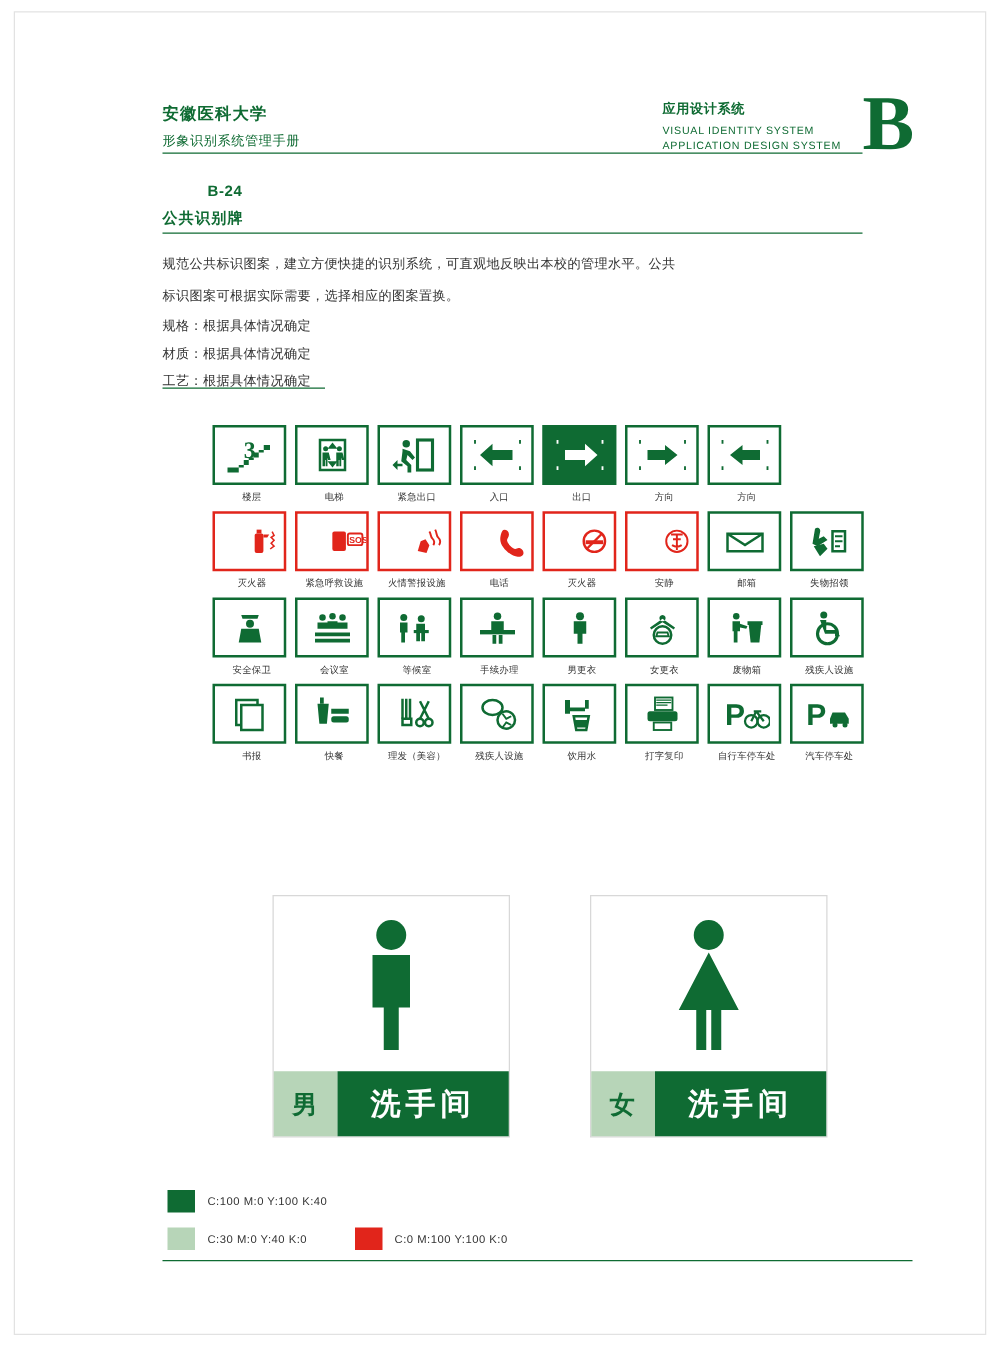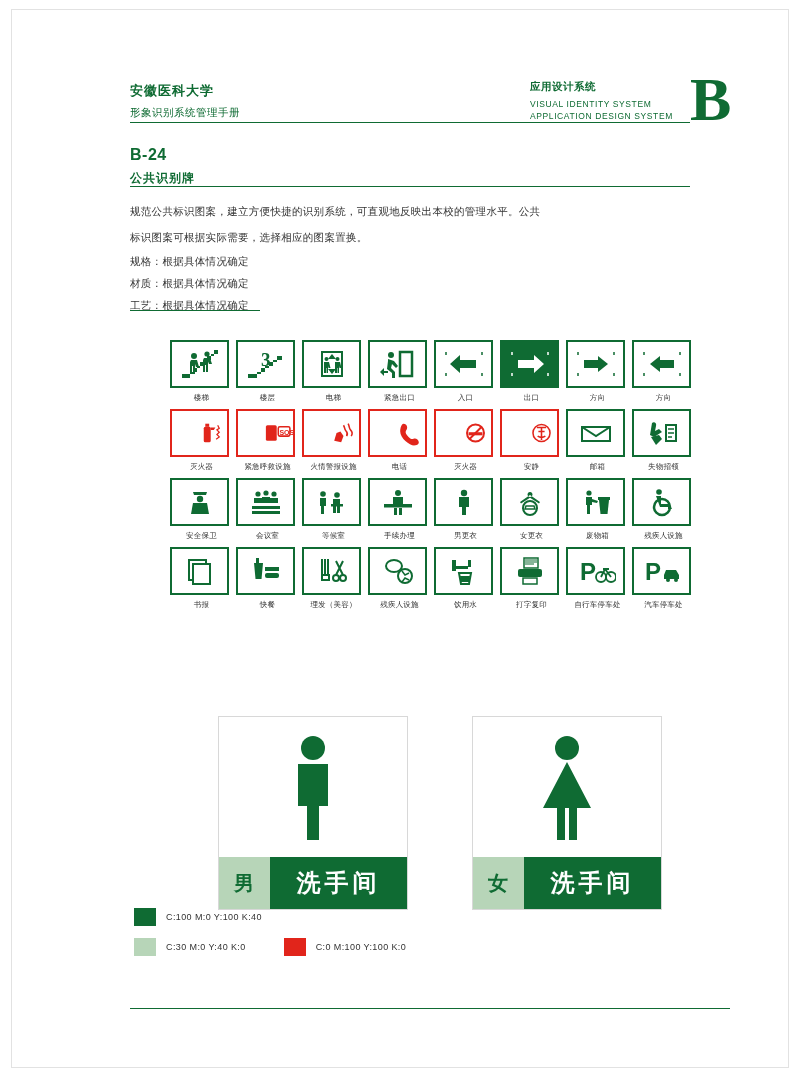--- a/index.html
+++ b/index.html
@@ -20,21 +20,21 @@
   .hdr-rule{position:absolute;left:0;top:40px;width:560px;height:1px;background:#0f6b33;}
   .hdr-right{position:absolute;left:400px;top:-2px;width:180px;text-align:left;}
   .hdr-r1{font-size:10.5px;font-weight:bold;color:#0f6b33;letter-spacing:.5px;}
   .hdr-r2{font-size:8.5px;color:#0f6b33;letter-spacing:.6px;margin-top:5px;}
   .hdr-r3{font-size:8.5px;color:#0f6b33;letter-spacing:.6px;margin-top:2px;}
   .big-b{position:absolute;left:678px;top:58px;font-size:62px;line-height:62px;
     font-weight:bold;color:#0f6b33;font-family:"Liberation Serif",serif;}
 
   
   .sec{position:absolute;left:118px;top:136px;}
-  .sec-code{font-size:16px;font-weight:bold;color:#0f6b33;letter-spacing:.5px;}
+  .sec-code{font-size:12px;font-weight:bold;color:#0f6b33;letter-spacing:.5px;margin-left:36px;}
   .sec-name{font-size:12px;font-weight:bold;color:#0f6b33;margin-top:6px;letter-spacing:1px;}
   .sec-rule{position:absolute;left:118px;top:176px;width:560px;height:1px;background:#0f6b33;}
 
   
   .copy{position:absolute;left:118px;top:188px;width:560px;color:#333;}
   .copy p{margin:4px 0 8px 0;font-size:10.5px;line-height:18px;letter-spacing:.3px;}
   .specs{position:absolute;left:118px;top:240px;width:300px;}
   .specs .row{font-size:10.5px;line-height:22px;color:#333;letter-spacing:.3px;}
   .specs-rule{position:absolute;left:118px;top:300px;width:130px;height:1px;background:#0f6b33;}
 
@@ -53,21 +53,21 @@
   
   .board{position:absolute;border:1px solid #d8d8d8;background:#fff;}
   .board .fig{height:140px;display:flex;align-items:center;justify-content:center;}
   .board .bar{display:flex;height:52px;}
   .bar .gender{width:27%;background:#b7d5b8;color:#0f6b33;font-size:20px;font-weight:bold;
     display:flex;align-items:center;justify-content:center;letter-spacing:1px;}
   .bar .word{flex:1;background:#0f6b33;color:#fff;font-size:24px;font-weight:bold;
     display:flex;align-items:center;justify-content:center;letter-spacing:4px;}
 
   
-  .legend{position:absolute;left:122px;top:898px;width:420px;}
+  .legend{position:absolute;left:122px;top:942px;width:420px;}
   .lrow{display:flex;align-items:center;margin-bottom:12px;}
   .sw{width:22px;height:18px;margin-right:10px;}
   .ltxt{font-size:9px;color:#333;letter-spacing:.4px;}
   .lcol2{margin-left:38px;display:flex;align-items:center;}
   .foot-rule{position:absolute;left:118px;top:998px;width:600px;height:1px;background:#0f6b33;}
 </style>
 </head>
 <body>
 
 <div class="page">
@@ -104,34 +104,20 @@
     </div>
     <div class="specs-rule"></div>
 
     <div class="grid">
 
       <div class="grow">
         <div class="cell">
           <div class="tile">
             <svg width="40" height="32" viewBox="0 0 40 32">
                 <g fill="#0f6b33">
-              <path d="M2 30h8v-6h7v-6h7v-6h7V6h7V2h-4v6h-7v6h-7v6h-7v6H2z"></path>
-              <circle cx="14" cy="8" r="3"></circle>
-                  <path d="M11 12h6l2 7h-3l-1-3v10h-2V18h-1v8h-2V14z"></path>
-              <circle cx="27" cy="6" r="2.6"></circle>
-                  <path d="M24 10h6l2 6h-3l-1-2.5V24h-2v-7h-1v7h-2V12z"></path>
-            </g>
-              </svg>
-          </div>
-          <div class="cap">楼梯</div>
-        </div>
-        <div class="cell">
-          <div class="tile">
-            <svg width="40" height="32" viewBox="0 0 40 32">
-                <g fill="#0f6b33">
               <path d="M2 30h9v-6h8v-6h8v-6h9v-4h-5v6h-8v6h-8v6H2z"></path>
               <text x="15" y="18" font-family="Liberation Serif, serif" font-size="19" font-weight="bold" fill="#0f6b33">3</text>
             </g>
               </svg>
           </div>
           <div class="cap">楼层</div>
         </div>
         <div class="cell">
           <div class="tile">
             <svg width="40" height="32" viewBox="0 0 40 32">

